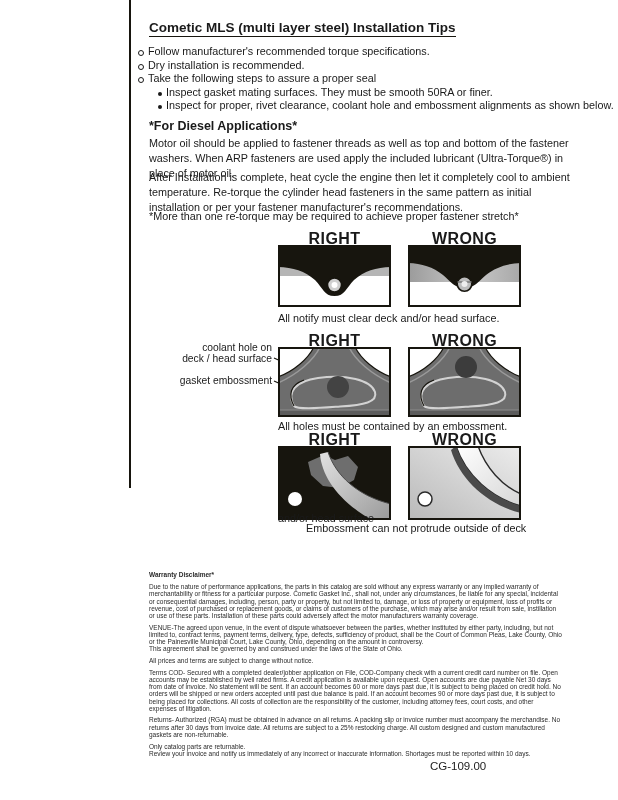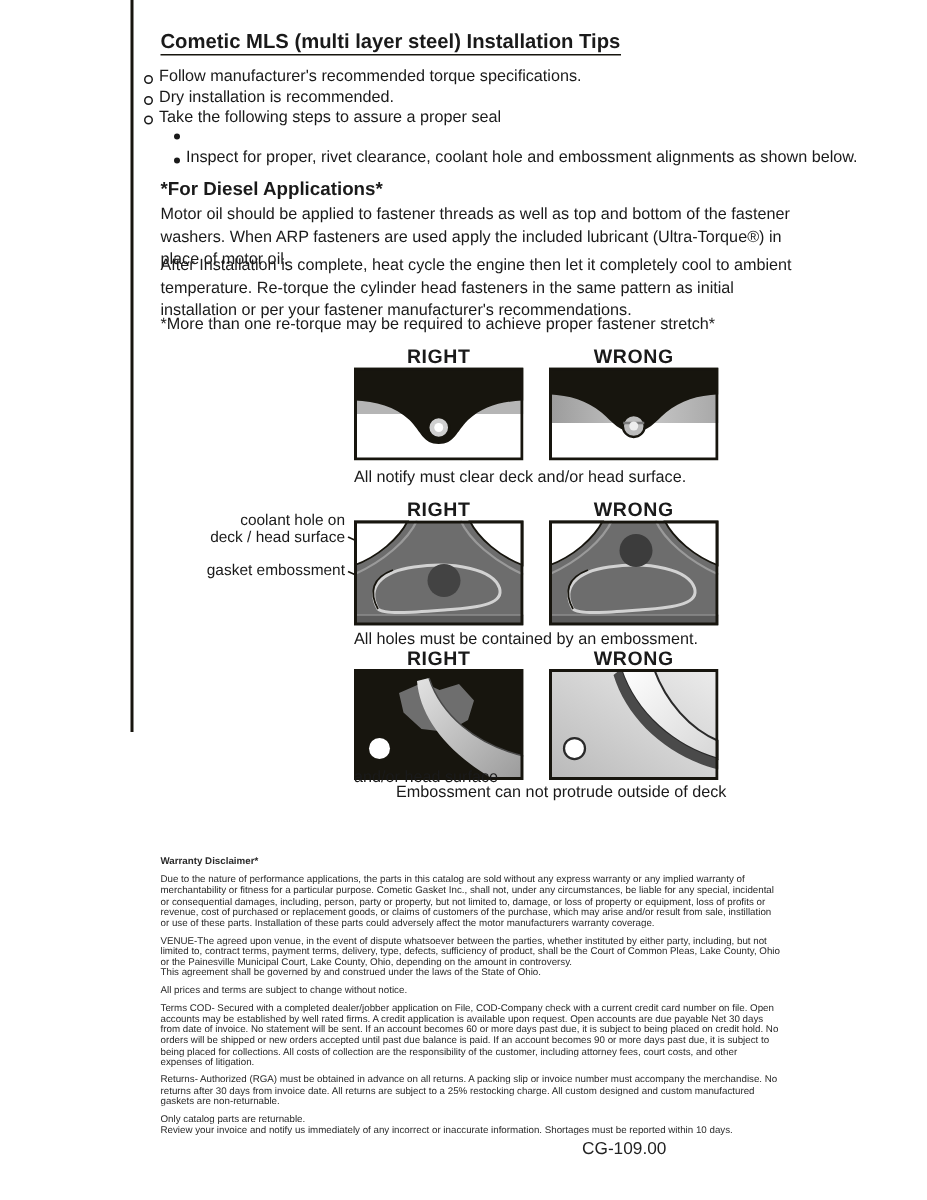--- a/index.html
+++ b/index.html
@@ -1,28 +1,28 @@
 <!DOCTYPE html>
 <html><head>
 <meta charset="utf-8">
 <style>
   html,body{margin:0;padding:0;background:#fff;}
   #page{position:relative;width:618px;height:800px;background:#ffffff;overflow:hidden;
         font-family:"Liberation Sans","DejaVu Sans",sans-serif;color:#1a1a1a;}
-  .abs{position:absolute;}
+  .abs{position:absolute;margin-left:42px;}
   #left-rule{left:87px;top:0;width:2px;height:488px;background:#17150e;}
   #doc-title{left:107px;top:20px;font-size:13.5px;font-weight:bold;
              border-bottom:1.6px solid #17150e;padding-bottom:1px;white-space:nowrap;}
   .bullet-row{left:96px;width:470px;display:flex;align-items:center;font-size:10.8px;line-height:13px;}
   .bullet-o{flex:0 0 auto;width:4px;height:4px;border:1px solid #1a1a1a;border-radius:50%;margin:3.5px 4px 0 0;}
   .bullet-f{flex:0 0 auto;width:4px;height:4px;background:#1a1a1a;border-radius:50%;margin:3.5px 4px 0 0;}
   .sub{left:116px;}
   .h2{left:107px;font-size:12.5px;font-weight:bold;white-space:nowrap;}
   .para{left:107px;width:436px;font-size:10.8px;line-height:15px;}
-  .dg-head{width:113px;text-align:center;font-size:13px;font-weight:600;letter-spacing:.4px;}
+  .dg-head{width:113px;text-align:center;font-size:16px;font-weight:600;letter-spacing:.4px;}
   .dg-cap{left:236px;font-size:10.8px;white-space:nowrap;}
   .dg-label{font-size:10.3px;text-align:right;white-space:nowrap;}
   svg{display:block;}
   #legal{left:107px;top:571px;width:413px;font-size:6.5px;line-height:7.2px;color:#2a2a2a;}
   #legal p{margin:0 0 4.5px 0;}
   #legal .lt{font-weight:bold;margin-bottom:5px;}
   #page-num{left:388px;top:760px;font-size:11.5px;color:#222;}
 </style>
 </head>
 <body>
@@ -40,20 +40,21 @@
   <div class="abs bullet-row" style="top:58.5px;">
     <span class="bullet-o"></span>
     <span>Dry installation is recommended.</span>
   </div>
   <div class="abs bullet-row" style="top:72px;">
     <span class="bullet-o"></span>
     <span>Take the following steps to assure a proper seal</span>
   </div>
   <div class="abs bullet-row sub" style="top:85.5px;">
     <span class="bullet-f"></span>
+    <span>Inspect gasket mating surfaces.  They must be smooth 50RA or finer.</span>
   </div>
   <div class="abs bullet-row sub" style="top:99px;">
     <span class="bullet-f"></span>
     <span>Inspect for proper, rivet clearance, coolant hole and embossment alignments as shown below.</span>
   </div>
 
   <div class="abs h2" style="top:119px;">*For Diesel Applications*</div>
   <div class="abs para" style="top:136px;">Motor oil should be applied to fastener threads as well as top and bottom of the fastener washers. When ARP fasteners are used apply the included lubricant (Ultra-Torque®) in place of motor oil.</div>
   <div class="abs para" style="top:170px;">After Installation is complete, heat cycle the engine then let it completely cool to ambient temperature. Re-torque the cylinder head fasteners in the same pattern as initial installation or per your fastener manufacturer's recommendations.</div>
   <div class="abs para" style="top:209px;">*More than one re-torque may be required to achieve proper fastener stretch*</div>

